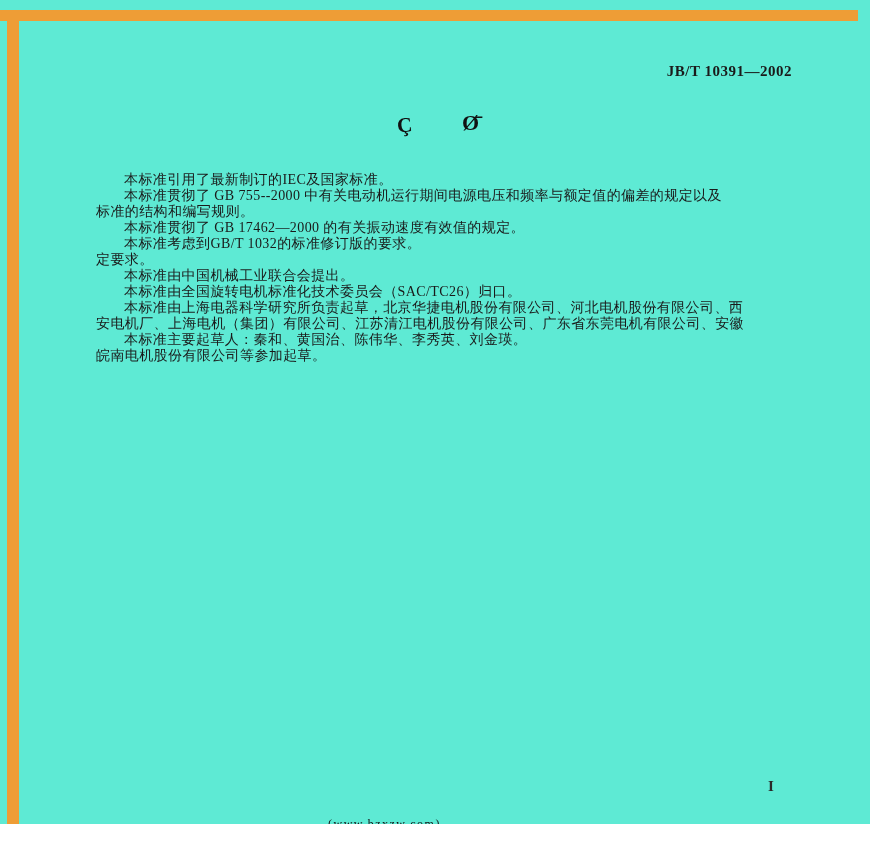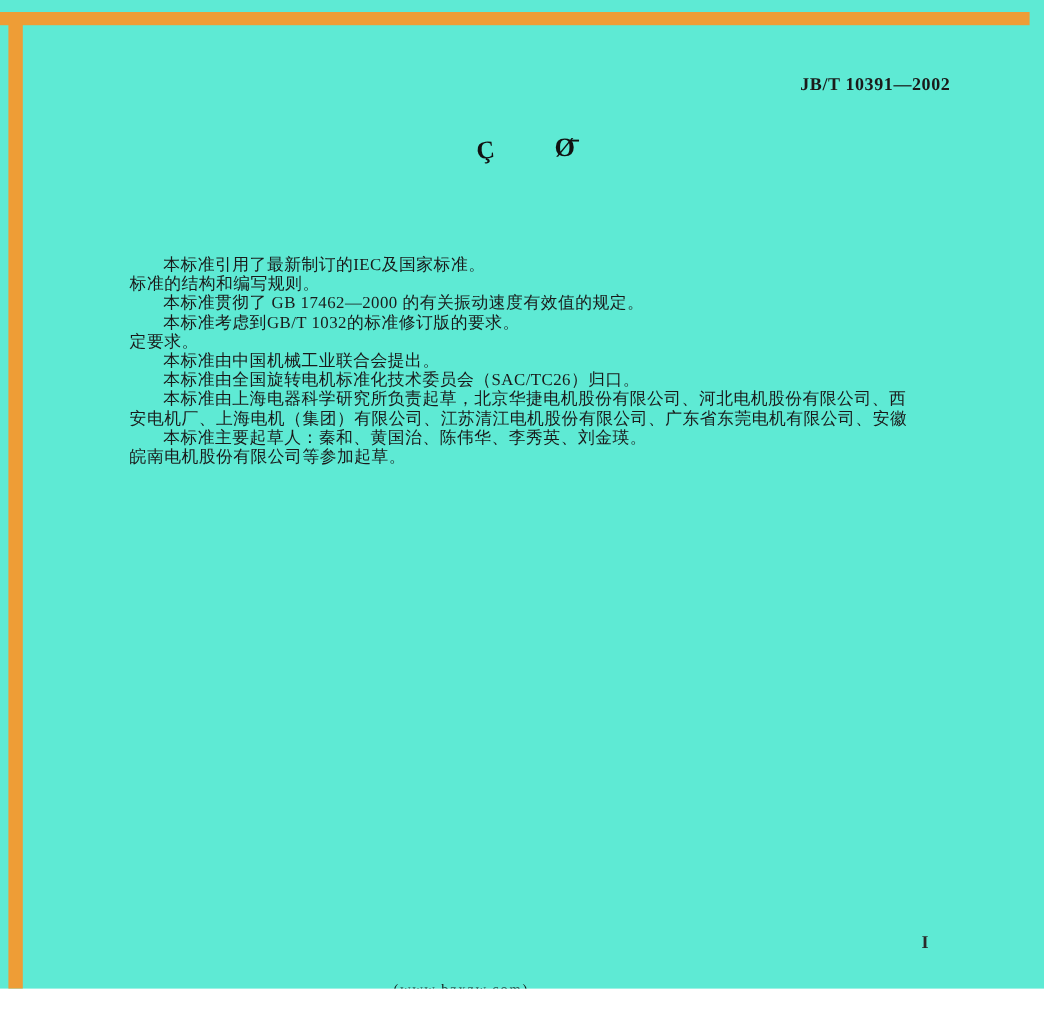--- a/index.html
+++ b/index.html
@@ -44,24 +44,23 @@
     position: absolute;
     font-size: 21px;
     font-weight: 700;
     color: #111;
   }
   .glyph-left  { left: 397px; top: 113px; transform: rotate(-6deg); }
   .glyph-right { left: 462px; top: 110px; font-size: 22px; }
   
   .foreword {
     position: absolute;
-    left: 108px;
+    left: 96px;
     top: 172px;
     width: 684px;
-    margin-top: 42px;
   }
   .fw-line {
     font-size: 14px;
     line-height: 16px;
     height: 16px;
     letter-spacing: 0.4px;
     white-space: nowrap;
   }
   .fw-line.indent { padding-left: 28px; }
   
@@ -93,20 +92,21 @@
   <div class="border-top"></div>
   <div class="border-left"></div>
 
   <div class="header-code">JB/T 10391—2002</div>
 
   <span class="glyph glyph-left">Ç</span>
   <span class="glyph glyph-right">Ø̄</span>
 
   <div class="foreword">
     <div class="fw-line indent">本标准引用了最新制订的IEC及国家标准。</div>
+    <div class="fw-line indent">本标准贯彻了 GB 755--2000 中有关电动机运行期间电源电压和频率与额定值的偏差的规定以及</div>
     <div class="fw-line">标准的结构和编写规则。</div>
     <div class="fw-line indent">本标准贯彻了 GB 17462—2000 的有关振动速度有效值的规定。</div>
     <div class="fw-line indent">本标准考虑到GB/T 1032的标准修订版的要求。</div>
     <div class="fw-line">定要求。</div>
     <div class="fw-line indent">本标准由中国机械工业联合会提出。</div>
     <div class="fw-line indent">本标准由全国旋转电机标准化技术委员会（SAC/TC26）归口。</div>
     <div class="fw-line indent">本标准由上海电器科学研究所负责起草，北京华捷电机股份有限公司、河北电机股份有限公司、西</div>
     <div class="fw-line">安电机厂、上海电机（集团）有限公司、江苏清江电机股份有限公司、广东省东莞电机有限公司、安徽</div>
     <div class="fw-line indent">本标准主要起草人：秦和、黄国治、陈伟华、李秀英、刘金瑛。</div>
     <div class="fw-line">皖南电机股份有限公司等参加起草。</div>

